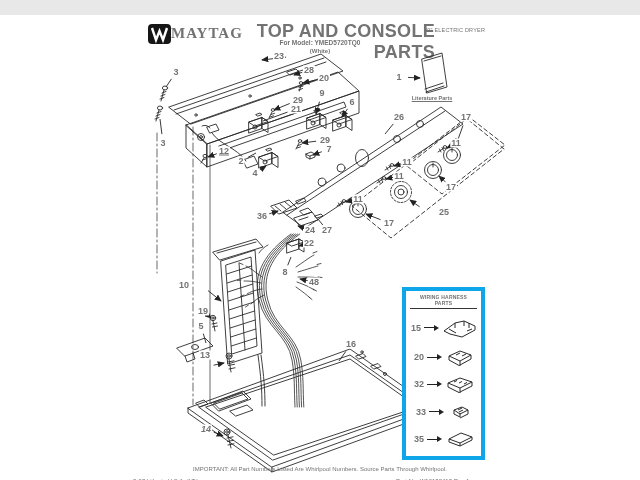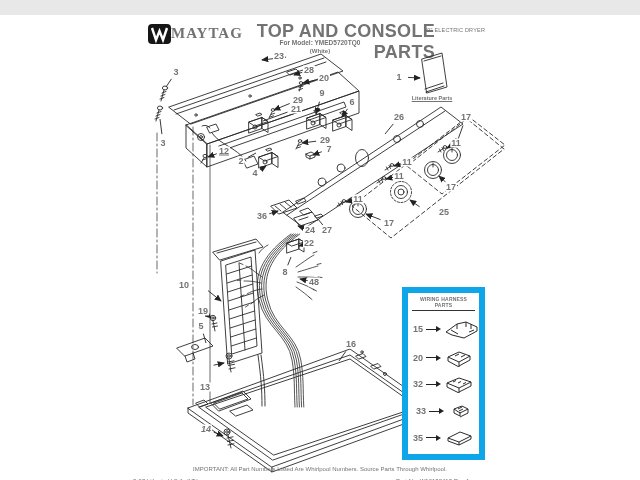--- a/index.html
+++ b/index.html
@@ -13,21 +13,21 @@
   .model-line{left:205px;top:24px;width:230px;text-align:center;font-weight:bold;font-size:6.5px;}
   .color-line{left:205px;top:33px;width:230px;text-align:center;font-weight:bold;font-size:6px;}
   .right-note{left:424px;top:12px;font-size:5.5px;letter-spacing:.2px;}
   
   .callout{position:absolute;transform:translate(-50%,-50%);font-size:9px;font-weight:bold;
            background:#fff;padding:0 1px;line-height:1;}
   
   .lit-label{left:407px;top:80px;width:50px;text-align:center;font-size:5.5px;font-weight:bold;
              text-decoration:underline;}
   
-  .wbox{left:402px;top:272px;width:83px;height:173px;border:6px solid #0ea5e9;background:#fff;
+  .wbox{left:402px;top:272px;width:83px;height:173px;border:4px solid #0ea5e9;background:#fff;
         display:flex;flex-direction:column;box-sizing:border-box;}
   .wbox-title{font-size:5px;font-weight:bold;text-align:center;padding:3px 2px 2px 2px;
               border-bottom:1px solid #333;margin:0 4px;letter-spacing:.2px;}
   .wrows{flex:1;display:flex;flex-direction:column;justify-content:space-around;padding:3px 5px;}
   .wrow{display:flex;align-items:center;}
   .wnum{font-size:9px;font-weight:bold;width:15px;text-align:right;}
   .arr{width:15px;height:7px;position:relative;margin:0 2px 0 3px;flex:none;}
   .arr::before{content:"";position:absolute;left:0;top:3px;width:11px;height:1px;background:#222;}
   .arr::after{content:"";position:absolute;right:0;top:.5px;border-left:5px solid #222;
               border-top:3px solid transparent;border-bottom:3px solid transparent;}
@@ -380,16 +380,16 @@
     <div class="callout" style="left: 407px; top: 147px;">11</div>
     <div class="callout" style="left: 399px; top: 161px;">11</div>
     <div class="callout" style="left: 358px; top: 184px;">11</div>
     <div class="callout" style="left: 466px; top: 102px;">17</div>
     <div class="callout" style="left: 451px; top: 172px;">17</div>
     <div class="callout" style="left: 389px; top: 208px;">17</div>
     <div class="callout" style="left: 444px; top: 197px;">25</div>
     <div class="callout" style="left: 184px; top: 270px;">10</div>
     <div class="callout" style="left: 203px; top: 296px;">19</div>
     <div class="callout" style="left: 201px; top: 311px;">5</div>
-    <div class="callout" style="left: 205px; top: 372px;">13</div>
+    <div class="callout" style="left: 205px; top: 340px;">13</div>
     <div class="callout" style="left: 206px; top: 414px; font-style: italic;">14</div>
     <div class="callout" style="left: 351px; top: 329px;">16</div>
   </div>
 
 </body></html>

